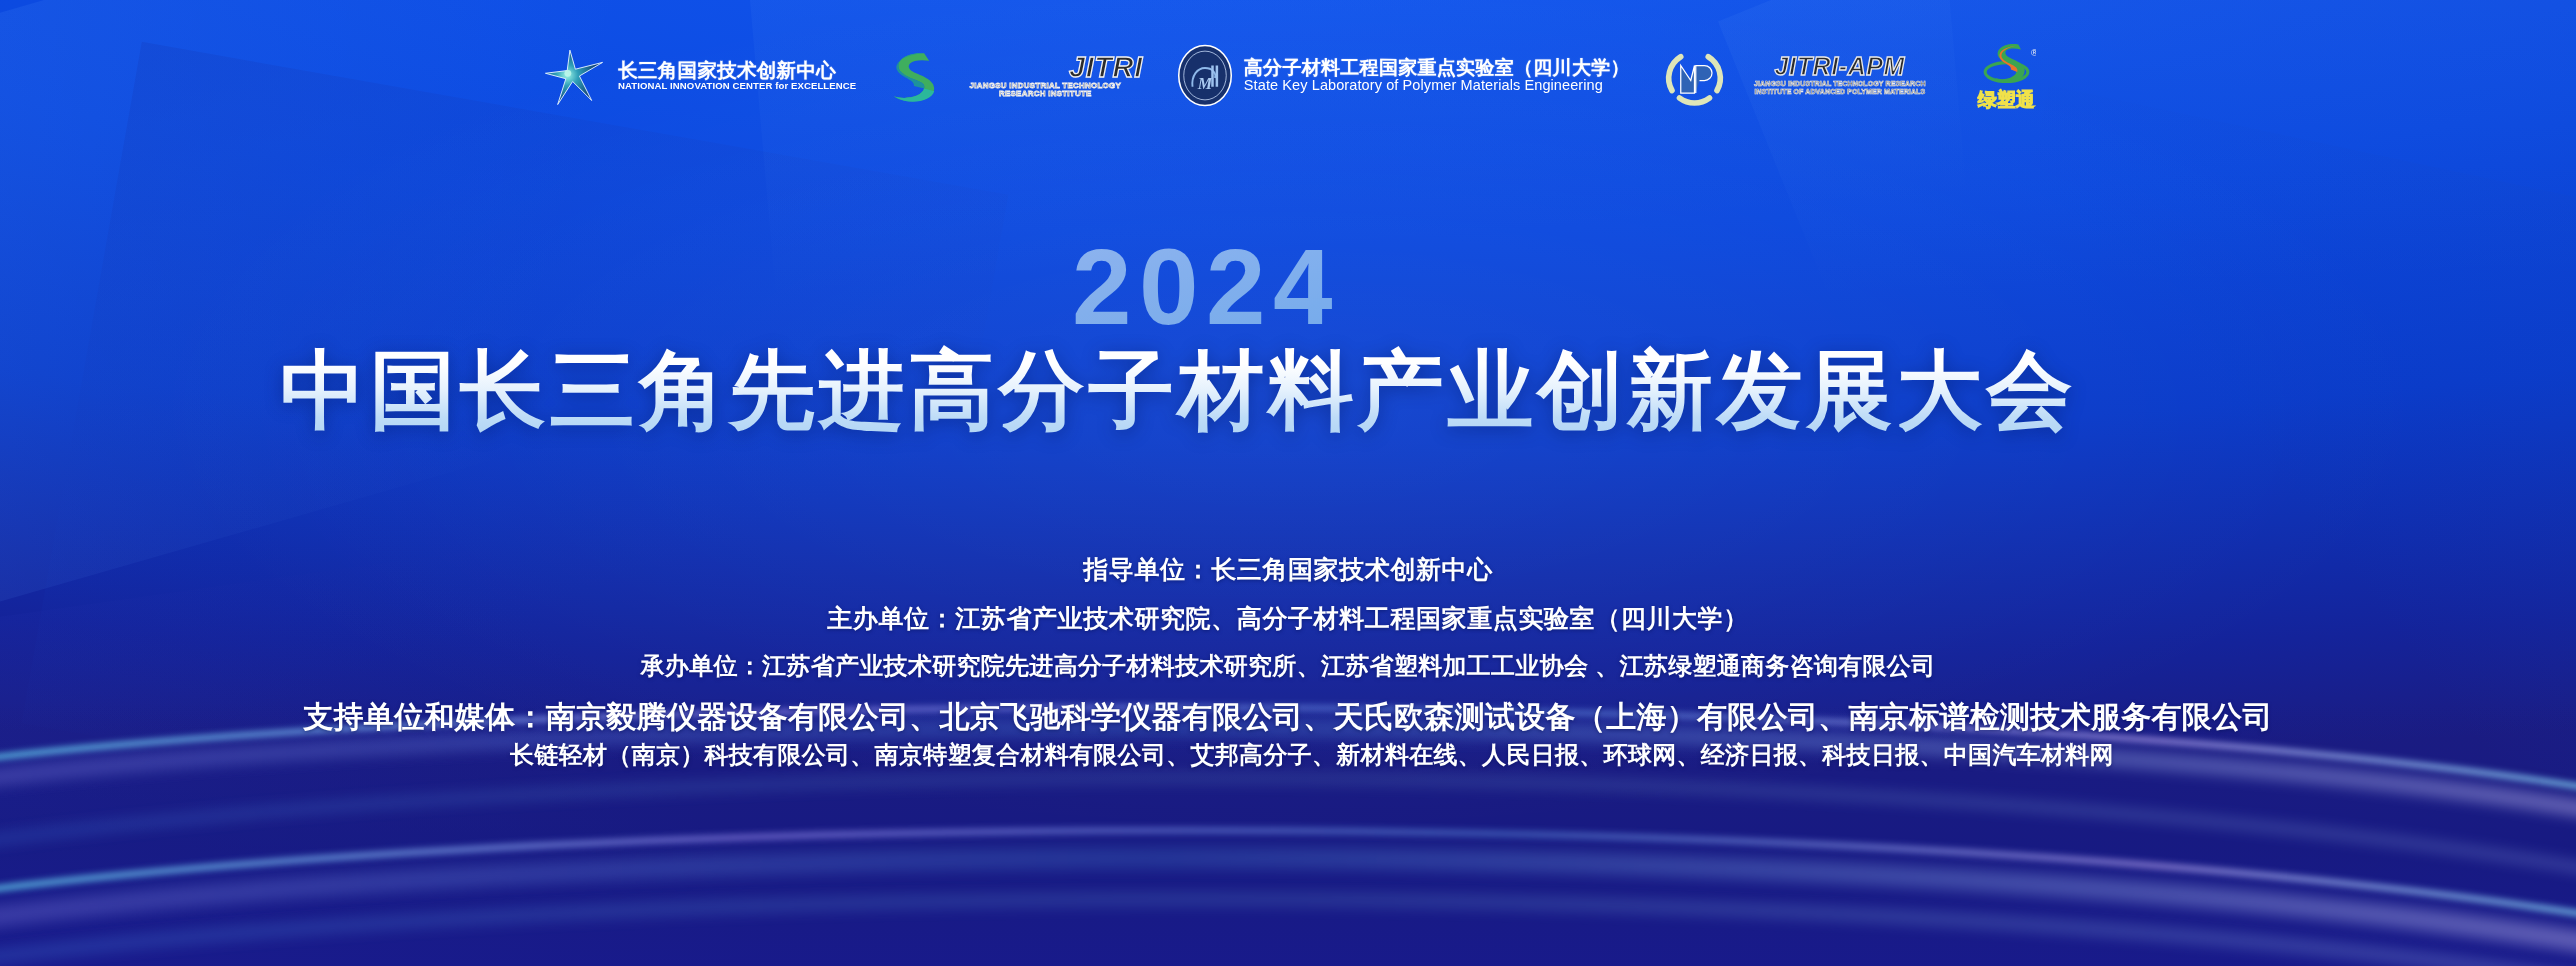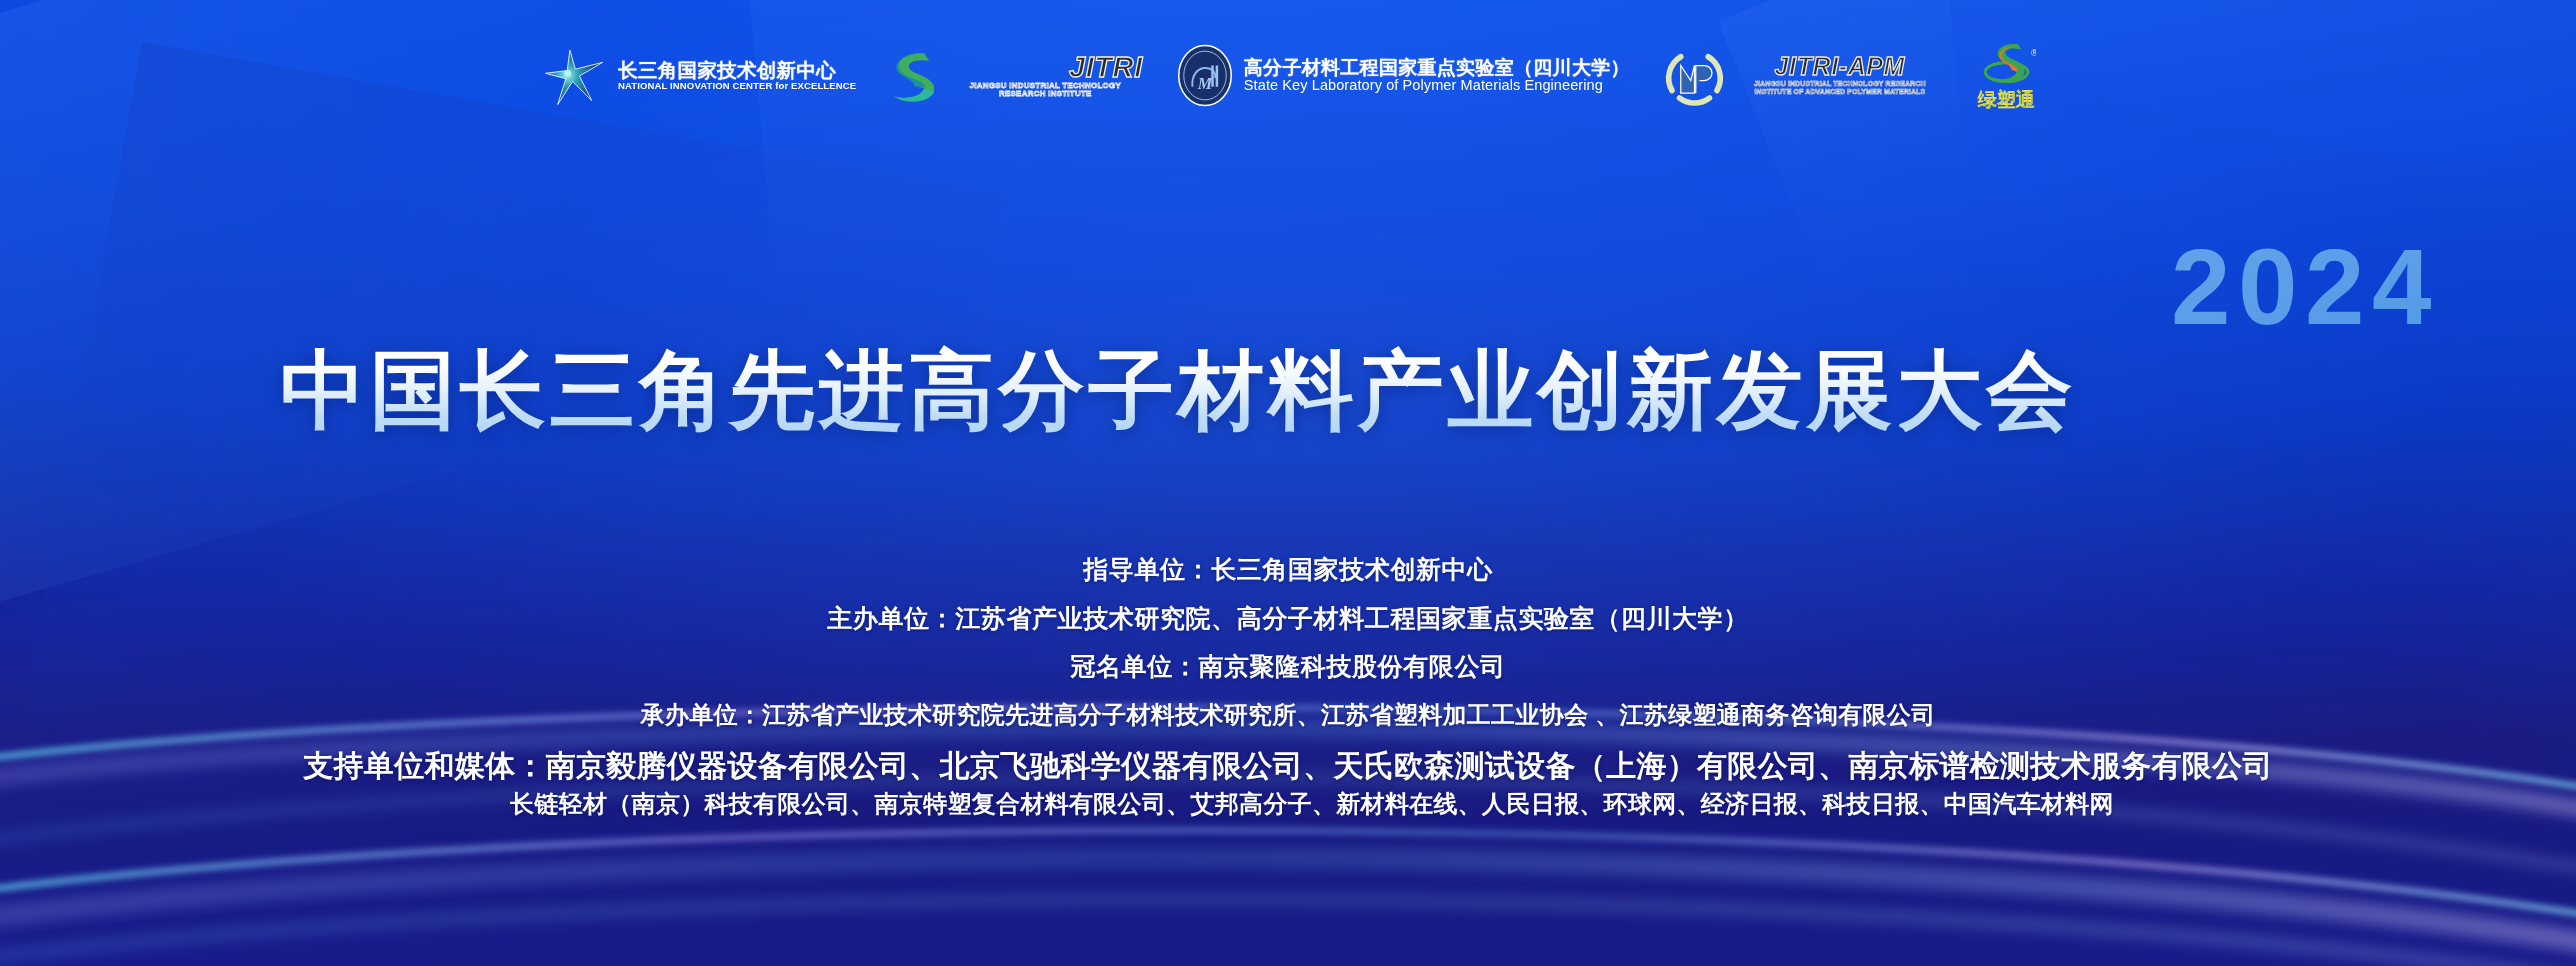--- a/index.html
+++ b/index.html
@@ -58,32 +58,31 @@
   .jitri-cn{font-size:29px;font-style:italic;font-weight:bold;color:#2b2b2b;
             -webkit-text-stroke:1.3px #f2f2f2;letter-spacing:0.6px;}
   .jitri-en{font-size:7.9px;color:#2b2b2b;-webkit-text-stroke:0.8px #f2f2f2;
             font-weight:bold;text-align:center;letter-spacing:0.3px;}
   .skl-cn{font-size:19px;}
   .skl-en{font-size:14.5px;font-weight:normal;}
   .apm-cn{font-size:25px;font-style:italic;font-weight:bold;color:#2b2b2b;
           -webkit-text-stroke:1.3px #eaeaea;letter-spacing:0.6px;}
   .apm-en{font-size:7px;color:#2b2b2b;-webkit-text-stroke:0.6px #eaeaea;
           font-weight:bold;text-align:center;letter-spacing:0.1px;line-height:1.25;}
-  .lst-cn{font-size:19px;font-weight:normal;color:#1f9c4a;
+  .lst-cn{font-size:19px;font-weight:bold;color:#1f9c4a;
           -webkit-text-stroke:0.9px #f0e14a;}
 
   
   #year{
-    position:absolute;left:0;top:225px;width:2412px;text-align:right;
+    position:absolute;left:0;top:225px;width:2412px;text-align:center;
     font-size:107px;font-weight:bold;letter-spacing:7.5px;
     background:linear-gradient(165deg,#f0c9d8 0%,#cfe0f6 28%,#9fd2f4 58%,#7fc6f2 80%,#6fbdf0 100%);
     -webkit-background-clip:text;background-clip:text;color:transparent;
     opacity:.72;
     filter:blur(0.2px);
-    margin-left:27px;
   }
 
   
   #title{
     position:absolute;left:0;top:333px;width:2356px;text-align:center;
     font-family:"Liberation Serif","DejaVu Serif",serif;
     font-weight:bold;font-size:86px;letter-spacing:3.8px;
     background:linear-gradient(180deg,#ffffff 0%,#ffffff 26%,#e6f2fd 48%,#bedcf7 72%,#a6cff3 100%);
     -webkit-background-clip:text;background-clip:text;color:transparent;
     filter:drop-shadow(0 3.8px 8.8px rgba(0,20,90,.45));
@@ -231,20 +230,19 @@
 
   </div>
 
   <div id="year">2024</div>
 
   <div id="title">中国长三角先进高分子材料产业创新发展大会</div>
 
   <div id="credits">
     <span class="cl l1">指导单位：长三角国家技术创新中心</span>
     <span class="cl l2">主办单位：江苏省产业技术研究院、高分子材料工程国家重点实验室（四川大学）</span>
-    <span class="cl l3">冠名单位：南京聚隆科技股份有限公司</span>
     <span class="cl l4">承办单位：江苏省产业技术研究院先进高分子材料技术研究所、江苏省塑料加工工业协会 、江苏绿塑通商务咨询有限公司</span>
     <span class="cl l5">支持单位和媒体：南京毅腾仪器设备有限公司、北京飞驰科学仪器有限公司、天氏欧森测试设备（上海）有限公司、南京标谱检测技术服务有限公司</span>
     <span class="cl l6">长链轻材（南京）科技有限公司、南京特塑复合材料有限公司、艾邦高分子、新材料在线、人民日报、环球网、经济日报、科技日报、中国汽车材料网</span>
   </div>
 
 </div>
 
 
 </body></html>

